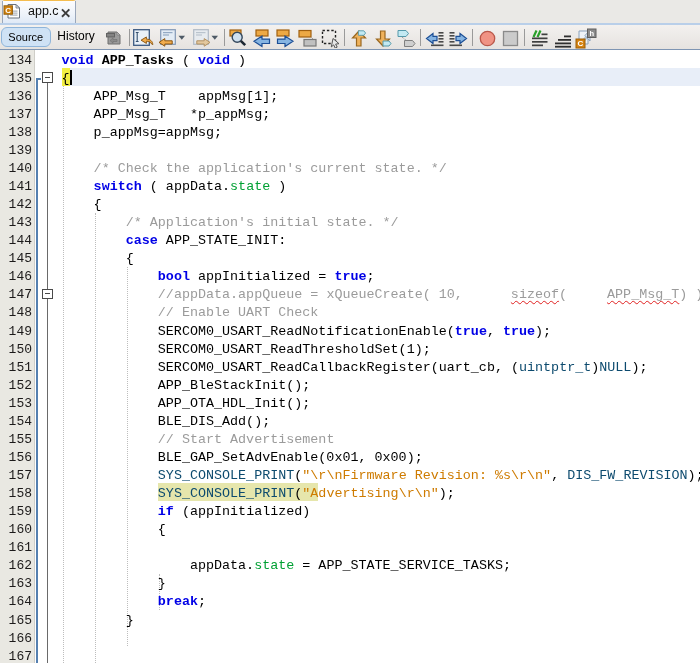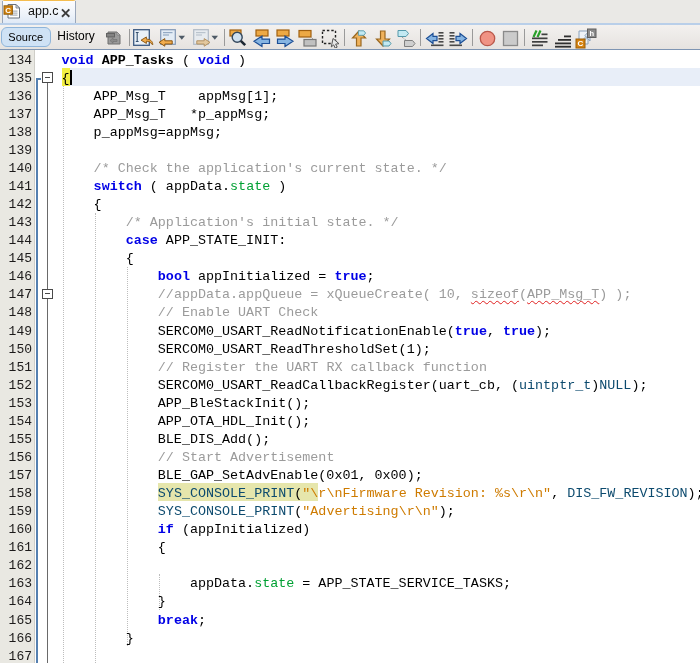--- a/index.html
+++ b/index.html
@@ -49,21 +49,21 @@
   .ig{width:0;border-left:1px dotted #bdbdbd;}
   
   #code{left:61.5px;top:51.6px;font-family:"Liberation Mono",monospace;
        font-size:13.38px;line-height:18.06px;white-space:pre;color:#000;margin:0;}
   .k{color:#0000e6;font-weight:bold;}
   .fn{font-weight:bold;}
   .m{color:#0c4a6e;}
   .f{color:#00a033;text-align:center;}
   .c{color:#9b9b9b;}
   .s{color:#ce7b00;}
-  .w{text-decoration:underline wavy #e02020 1px;text-underline-offset:2px;text-decoration-skip-ink:none;}
+  .w{text-decoration:underline wavy #e02020 1px;text-underline-offset:2px;text-decoration-skip-ink:none;margin-left:40px;}
 </style>
 </head>
 <body>
   <div class="abs" id="tabrow"></div>
   <div class="abs" id="tabunder"></div>
   <div class="abs" id="taborange"></div>
   <div class="abs" id="tab"></div>
   <div class="abs" id="tablabel">app.c</div>
   <div class="abs" id="tabx">✕</div>
   <svg class="abs" id="tabicon" width="18" height="16" style="left:3px;top:2.5px" viewBox="0 0 18 16">
@@ -288,21 +288,20 @@
     <span class="k">switch</span> ( appData.<span class="f">state</span> )
     {
         <span class="c">/* Application's initial state. */</span>
         <span class="k">case</span> APP_STATE_INIT:
         {
             <span class="k">bool</span> appInitialized = <span class="k">true</span>;
             <span class="c">//appData.appQueue = xQueueCreate( 10, <span class="w">sizeof</span>(<span class="w">APP_Msg_T</span>) );</span>
             <span class="c">// Enable UART Check</span>
             SERCOM0_USART_ReadNotificationEnable(<span class="k">true</span>, <span class="k">true</span>);
             SERCOM0_USART_ReadThresholdSet(1);
-            <span class="c">// Register the UART RX callback function</span>
             SERCOM0_USART_ReadCallbackRegister(uart_cb, (<span class="m">uintptr_t</span>)<span class="m">NULL</span>);
             APP_BleStackInit();
             APP_OTA_HDL_Init();
             BLE_DIS_Add();
             <span class="c">// Start Advertisement</span>
             BLE_GAP_SetAdvEnable(0x01, 0x00);
             <span class="m">SYS_CONSOLE_PRINT</span>(<span class="s">"\r\nFirmware Revision: %s\r\n"</span>, <span class="m">DIS_FW_REVISION</span>);
             <span class="m">SYS_CONSOLE_PRINT</span>(<span class="s">"Advertising\r\n"</span>);
             <span class="k">if</span> (appInitialized)
             {

